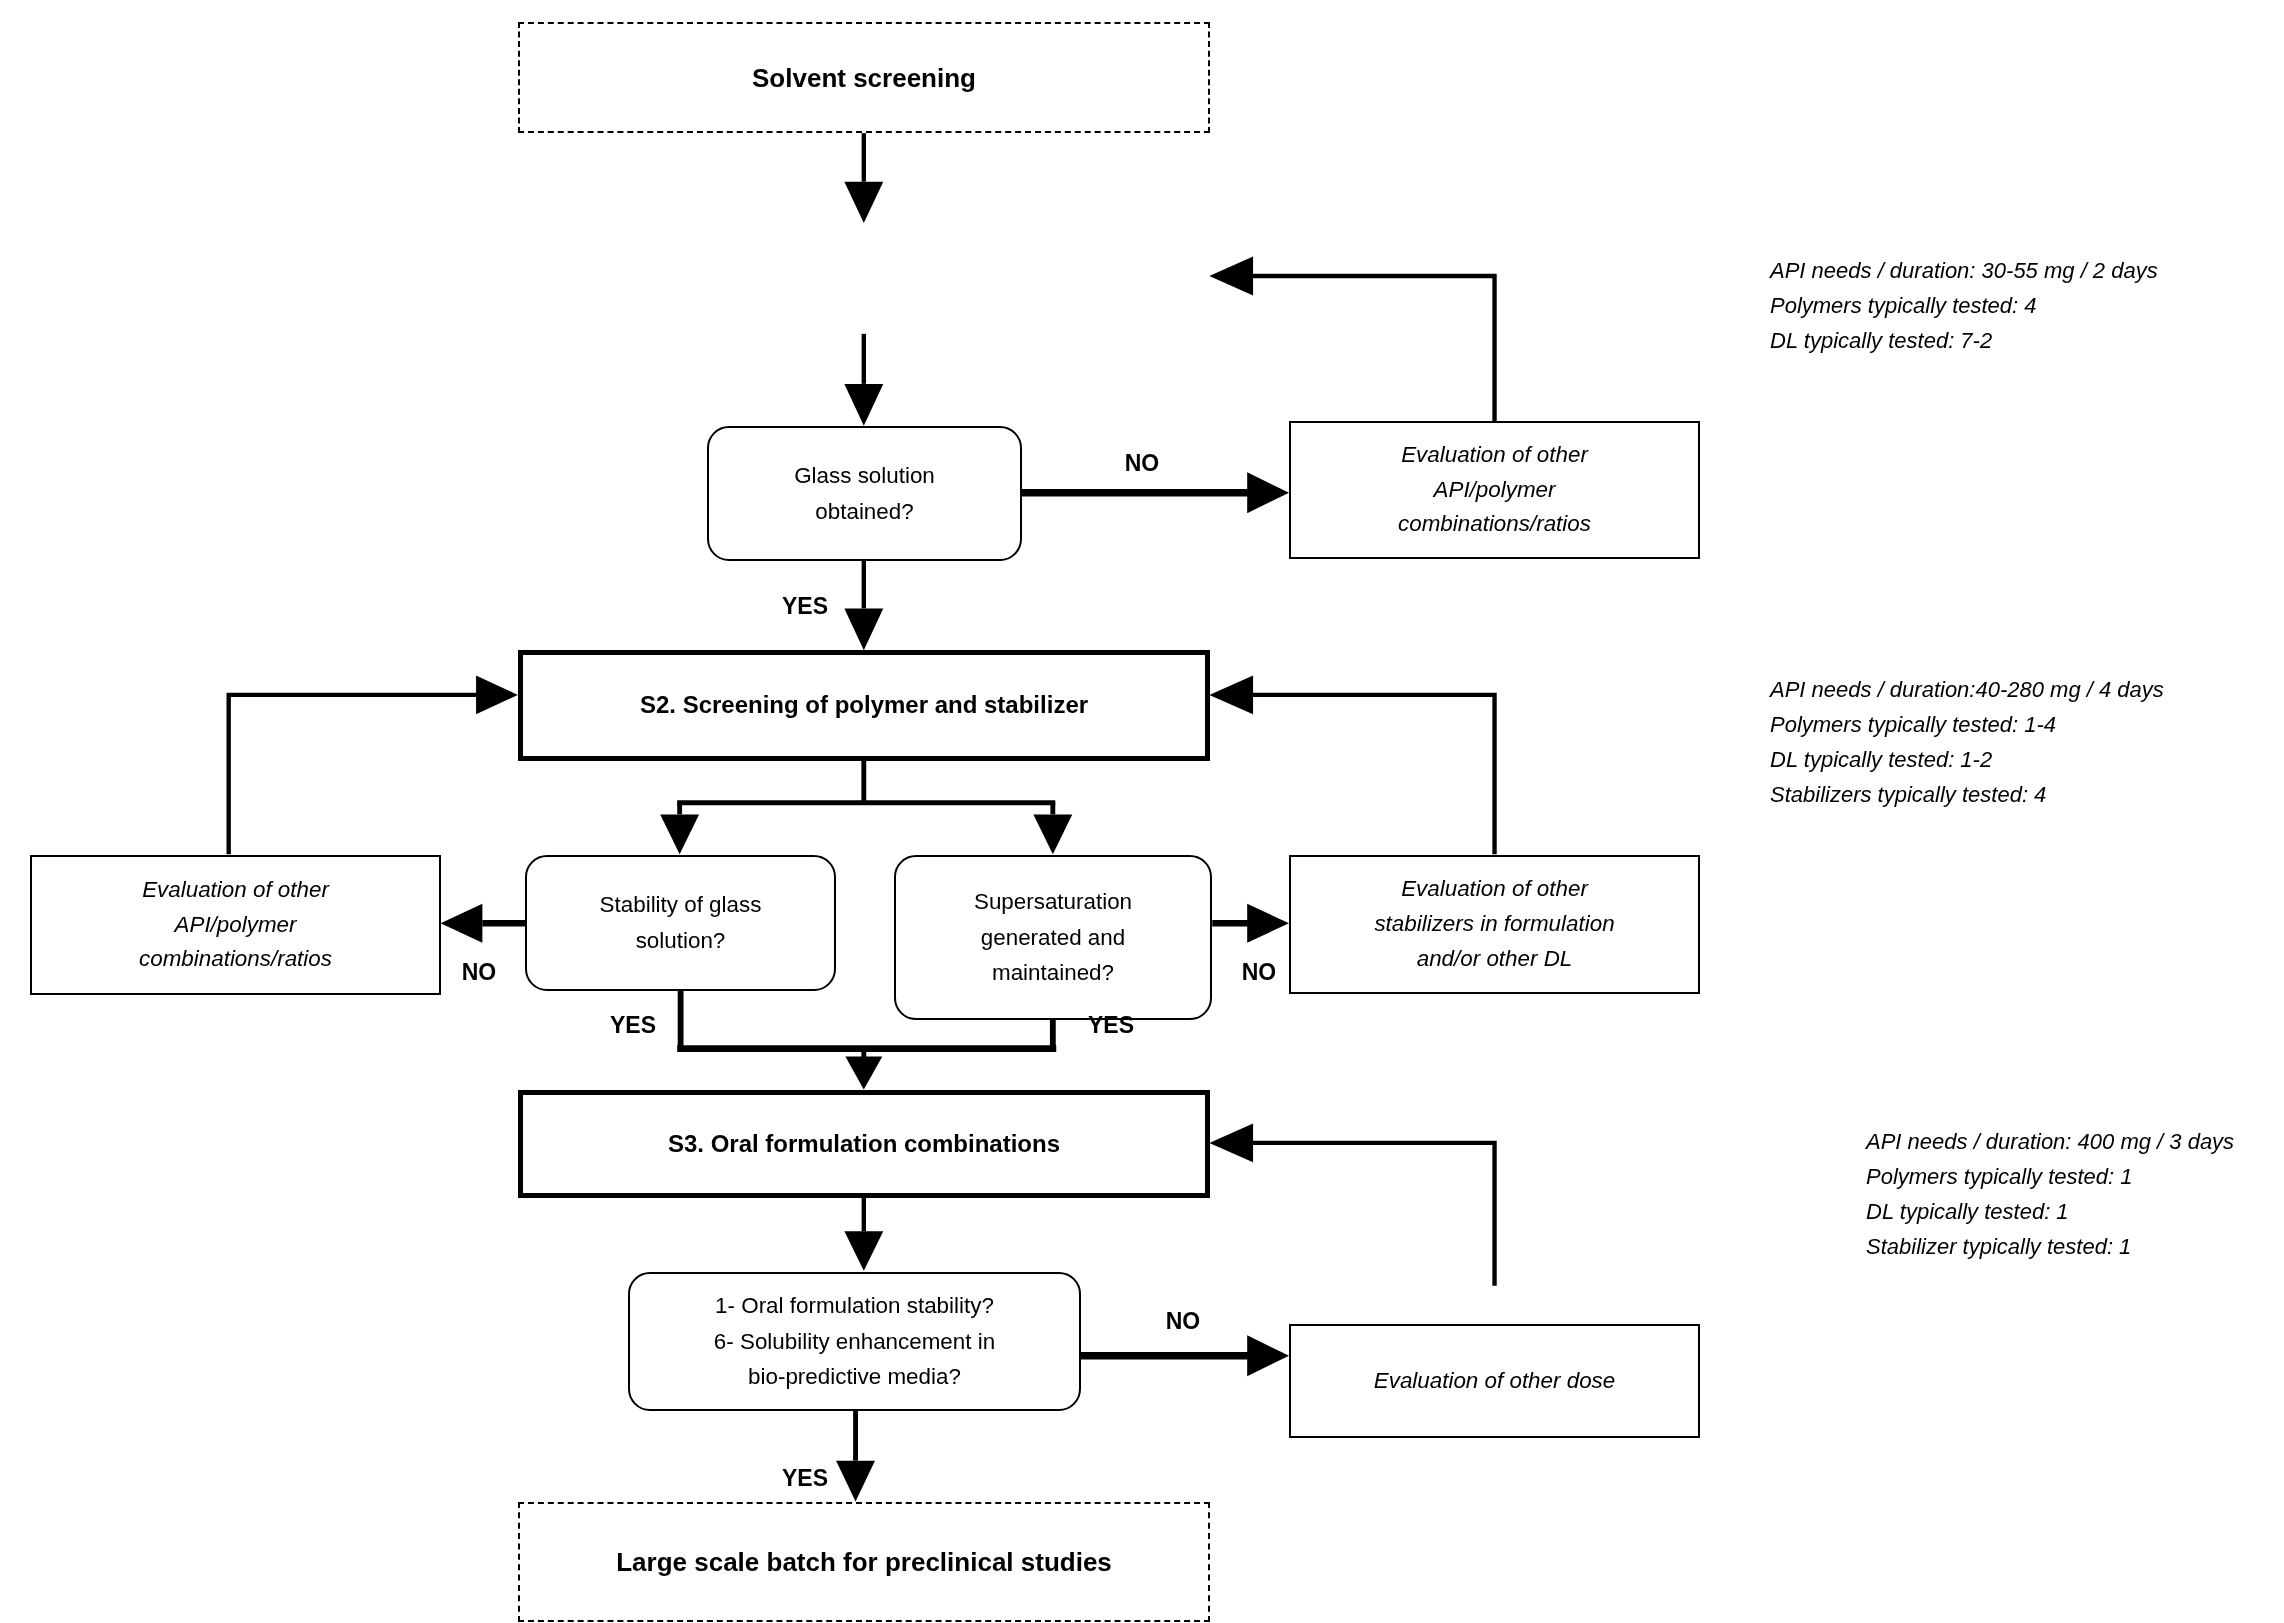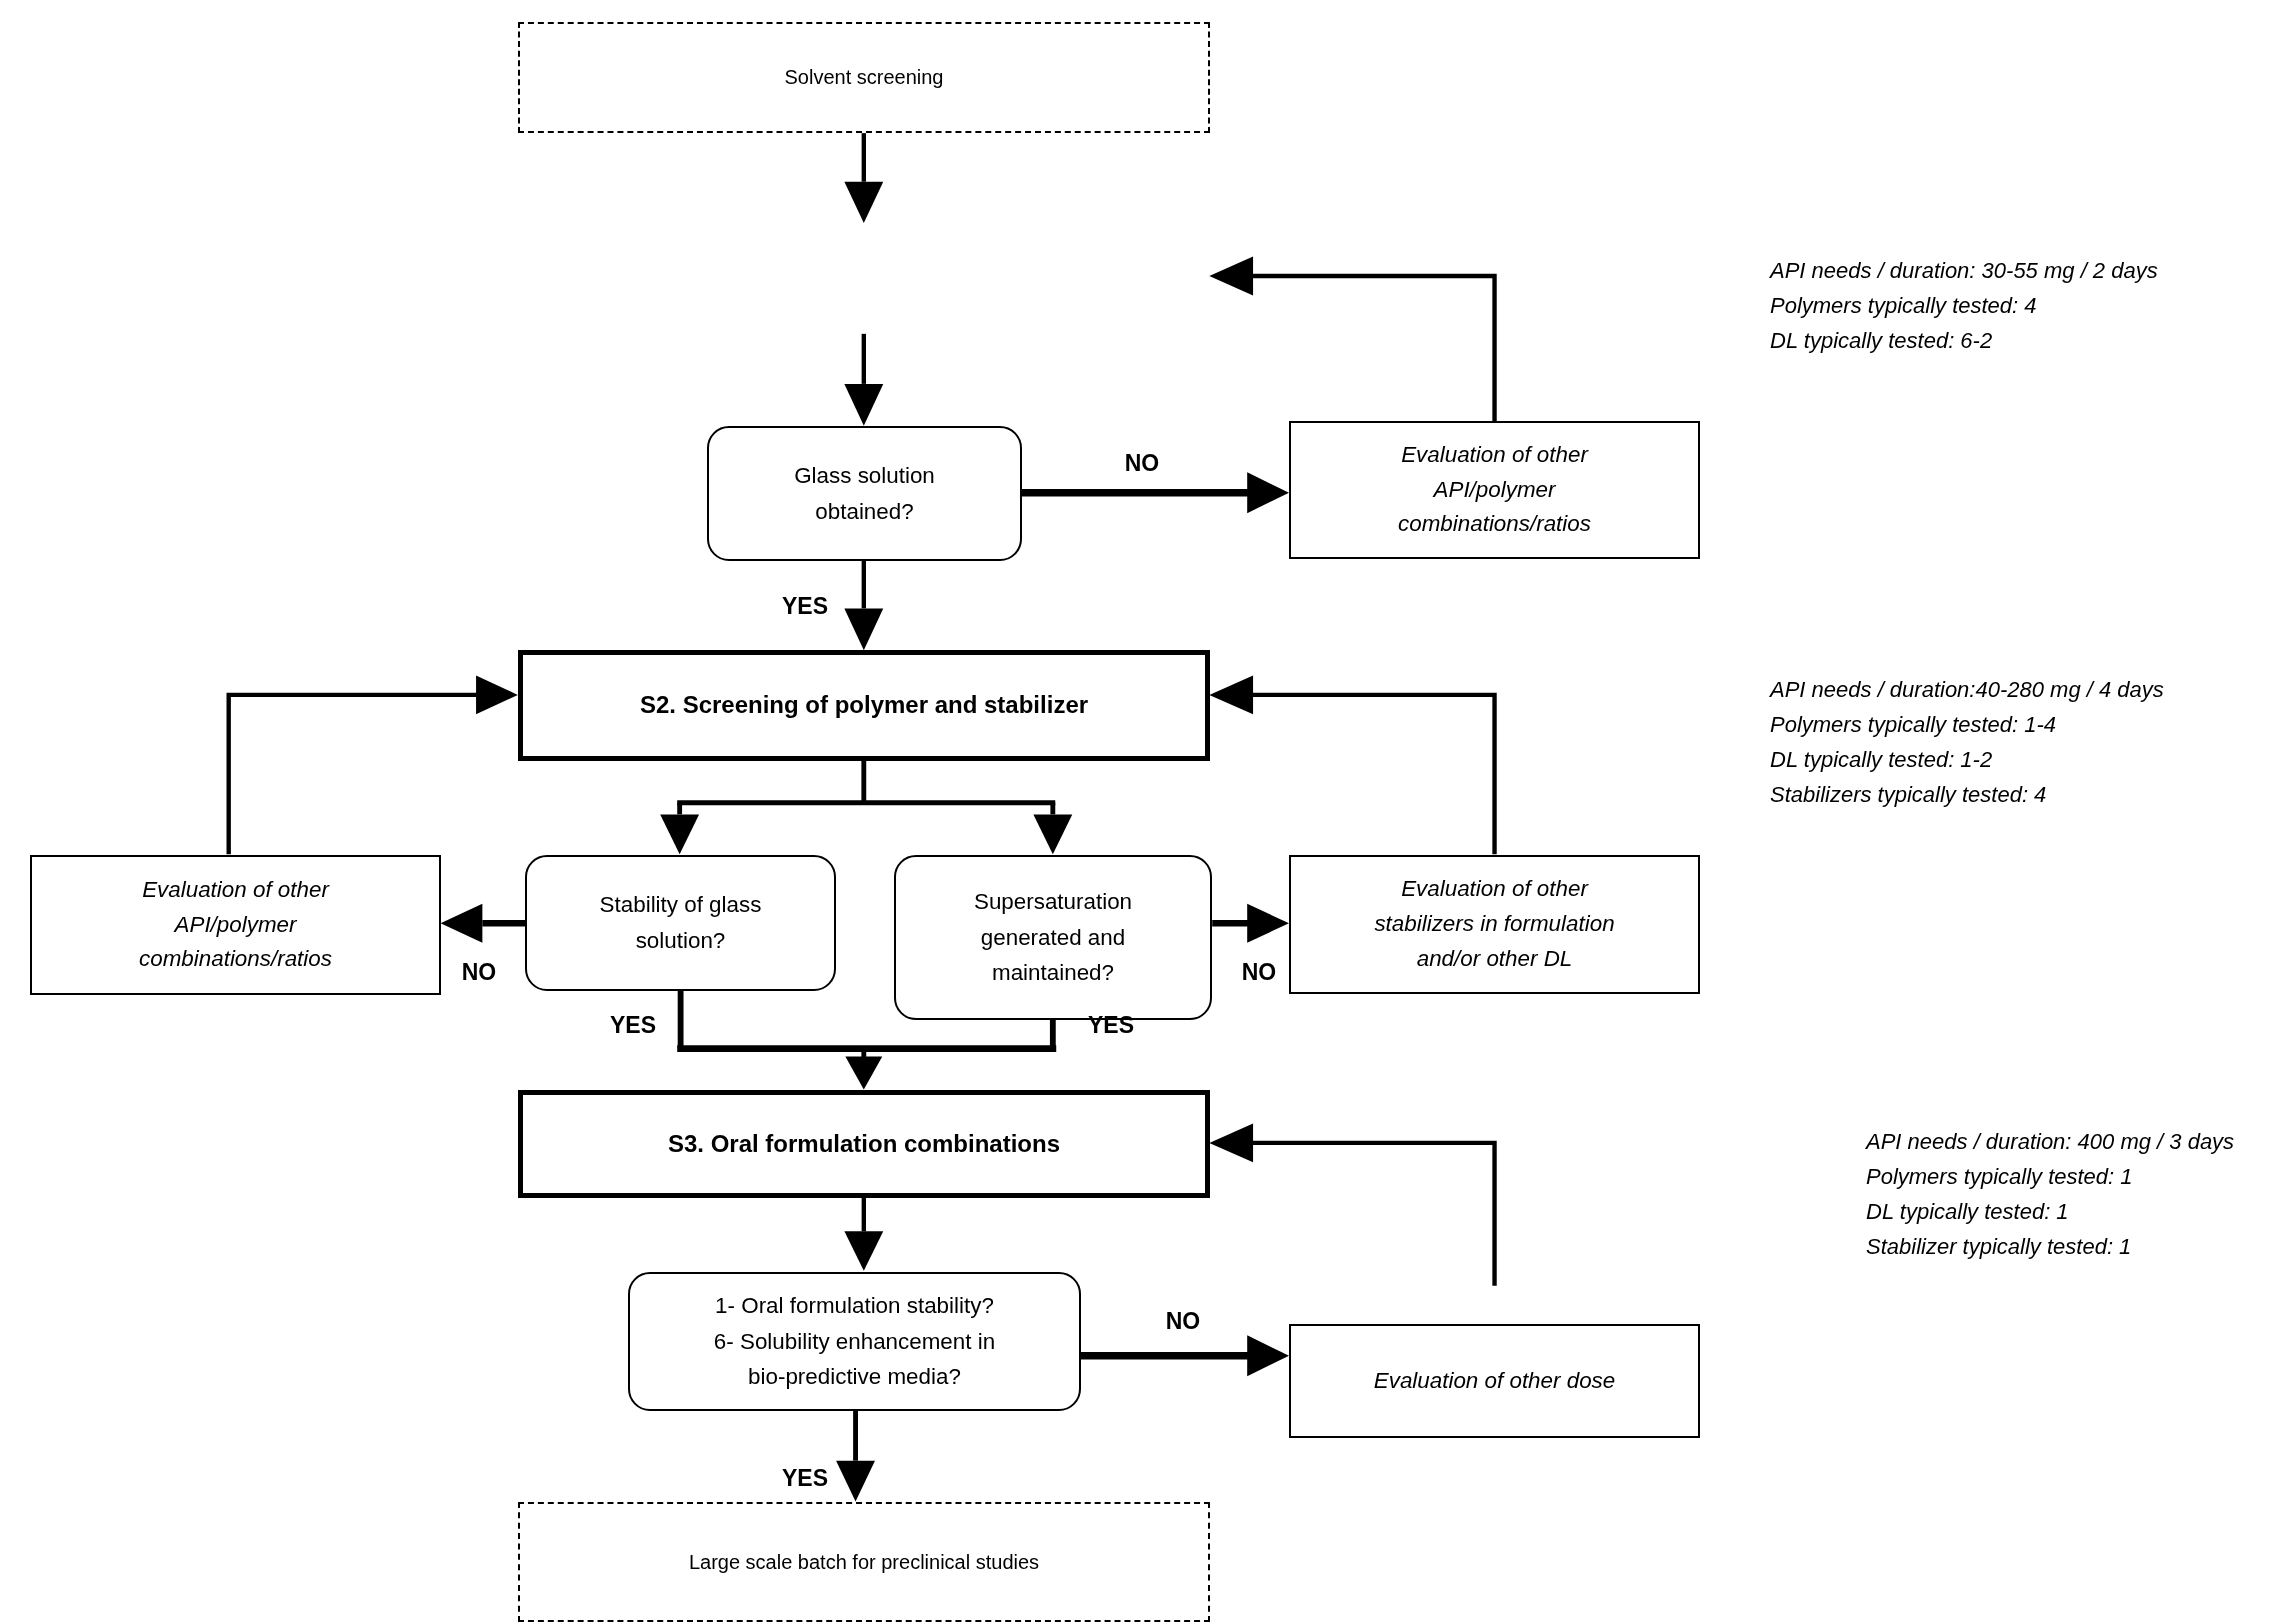--- a/index.html
+++ b/index.html
@@ -25,22 +25,22 @@
     box-sizing: border-box;
     display: flex;
     align-items: center;
     justify-content: center;
     text-align: center;
     white-space: pre-line;
     background: #ffffff;
   }
   .dashedbox {
     border: 2.9px dashed #000000;
-    font-weight: normal;
-    font-size: 20px;
+    font-weight: bold;
+    font-size: 26px;
     line-height: 1.55;
   }
   .processbox {
     border: 5.3px solid #000000;
     font-weight: bold;
     font-size: 24px;
     line-height: 1.6;
   }
   .qbox {
     border: 2.9px solid #000000;
@@ -216,21 +216,21 @@
   <div class="edge-label" style="left:633px; top:1025px;">YES</div>
 
   <div class="edge-label" style="left:1111px; top:1025px;">YES</div>
 
   <div class="edge-label" style="left:1183px; top:1321px;">NO</div>
 
   <div class="edge-label" style="left:805px; top:1478px;">YES</div>
 
   <div class="annotation" style="left:1770px; top:253px;">API needs / duration: 30-55 mg / 2 days
 Polymers typically tested: 4
-DL typically tested: 6-2</div>
+DL typically tested: 7-2</div>
 
   <div class="annotation" style="left:1770px; top:672px;">API needs / duration:40-280 mg / 4 days
 Polymers typically tested: 1-4
 DL typically tested: 1-2
 Stabilizers typically tested: 4</div>
 
   <div class="annotation" style="left:1866px; top:1124px;">API needs / duration:  400 mg / 3 days
 Polymers typically tested: 1
 DL typically tested: 1
 Stabilizer typically tested: 1</div>

